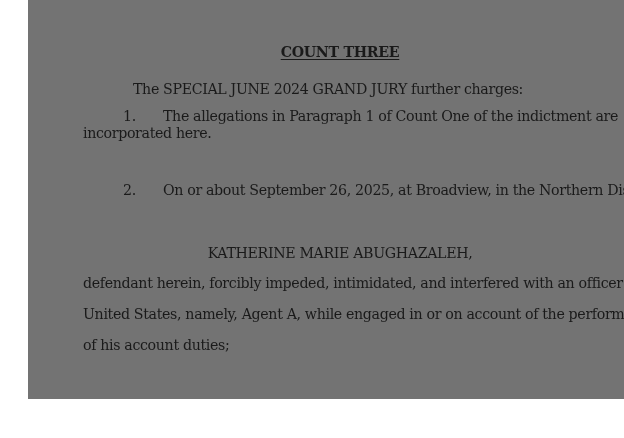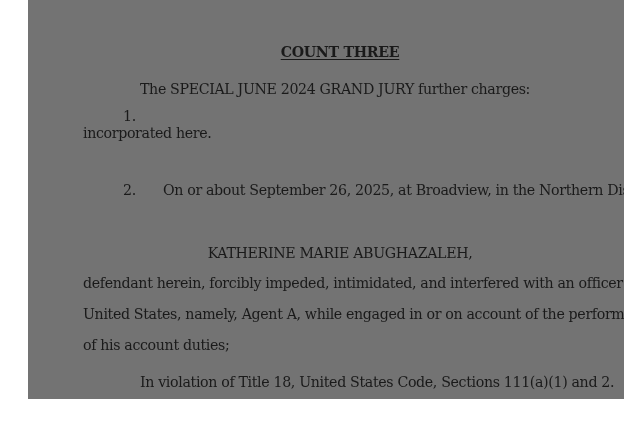--- a/index.html
+++ b/index.html
@@ -47,46 +47,46 @@
     .full {
       left: 55px;
       width: 512px;
       text-align: justify;
       text-align-last: justify;
     }
     .num {
       left: 95px;
     }
     .indent {
-      left: 112px;
+      left: 105px;
     }
     .left {
       left: 55px;
     }
     .center {
       left: 0; width: 624px;
       text-align: center;
     }
   </style>
 </head>
 <body>
 
 <div class="page">
 
   <div class="line title" style="top:43px;">COUNT THREE</div>
 
   <div class="line indent" style="top:80px;">The SPECIAL JUNE 2024 GRAND JURY further charges:</div>
 
   <div class="line num" style="top:107px;">1.</div>
+  <div class="line justify" style="top:107px;">The allegations in Paragraph 1 of Count One of the indictment are</div>
   <div class="line left" style="top:124px;">incorporated here.</div>
 
   <div class="line num" style="top:181px;">2.</div>
   <div class="line justify" style="top:181px;">On or about September 26, 2025, at Broadview, in the Northern District</div>
 
   <div class="line center" style="top:244px;">KATHERINE MARIE ABUGHAZALEH,</div>
 
   <div class="line full" style="top:274px;">defendant herein, forcibly impeded, intimidated, and interfered with an officer of the</div>
   <div class="line full" style="top:305px;">United States, namely, Agent A, while engaged in or on account of the performance</div>
   <div class="line left" style="top:336px;">of his account duties;</div>
 
-  <div class="line indent" style="top:373px;">In violation of Title 18, United States Code, Sections 111(a)(1) and 2.</div>
 
 </div>
 
 </body></html>

